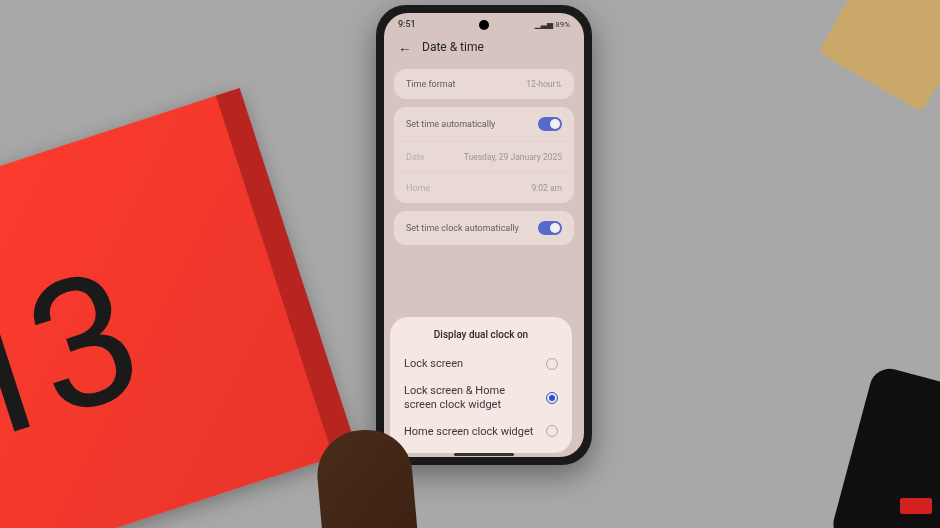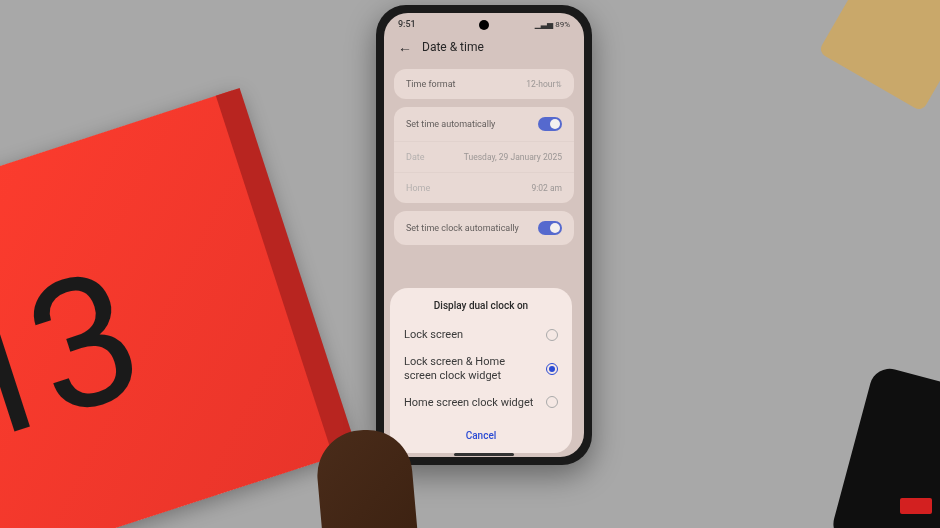--- a/index.html
+++ b/index.html
@@ -332,21 +332,20 @@
         <div class="radio"></div>
       </div>
       <div class="option">
         <span class="option-label">Lock screen &amp; Home screen clock widget</span>
         <div class="radio selected"></div>
       </div>
       <div class="option">
         <span class="option-label">Home screen clock widget</span>
         <div class="radio"></div>
       </div>
-      <div class="cancel-btn">Cancel</div>
     </div>
 
     <div class="nav-bar"></div>
   </div>
 </div>
 
 <div class="finger"></div>
 <div class="red-label"></div>
 
 </body></html>

